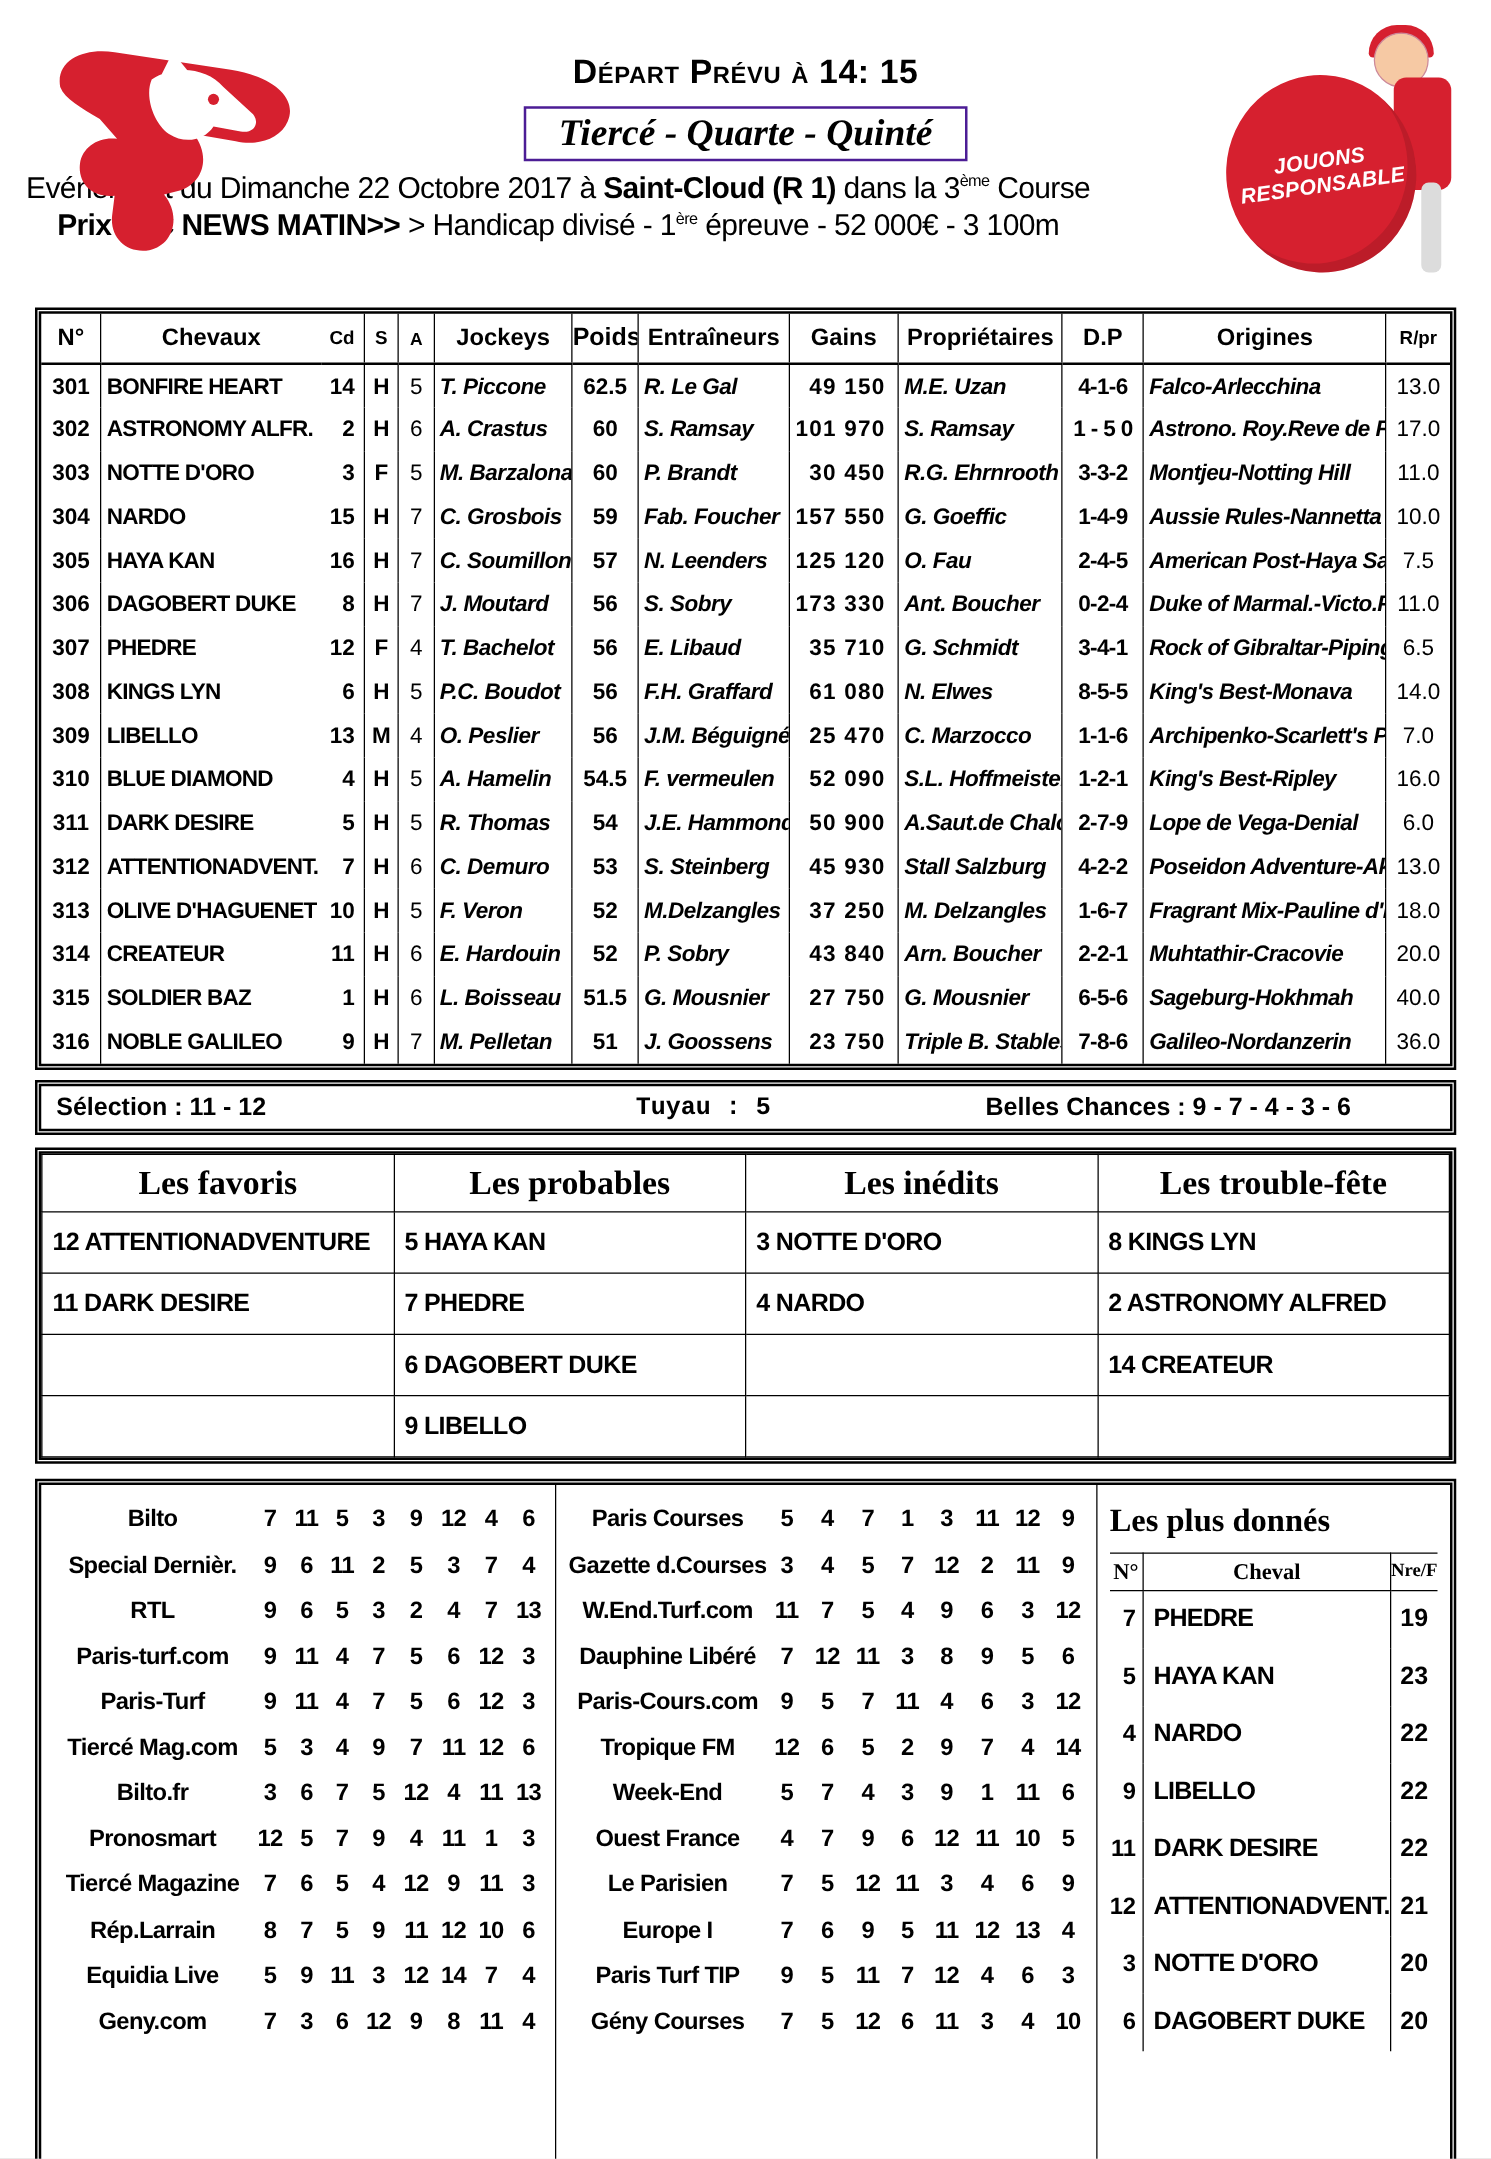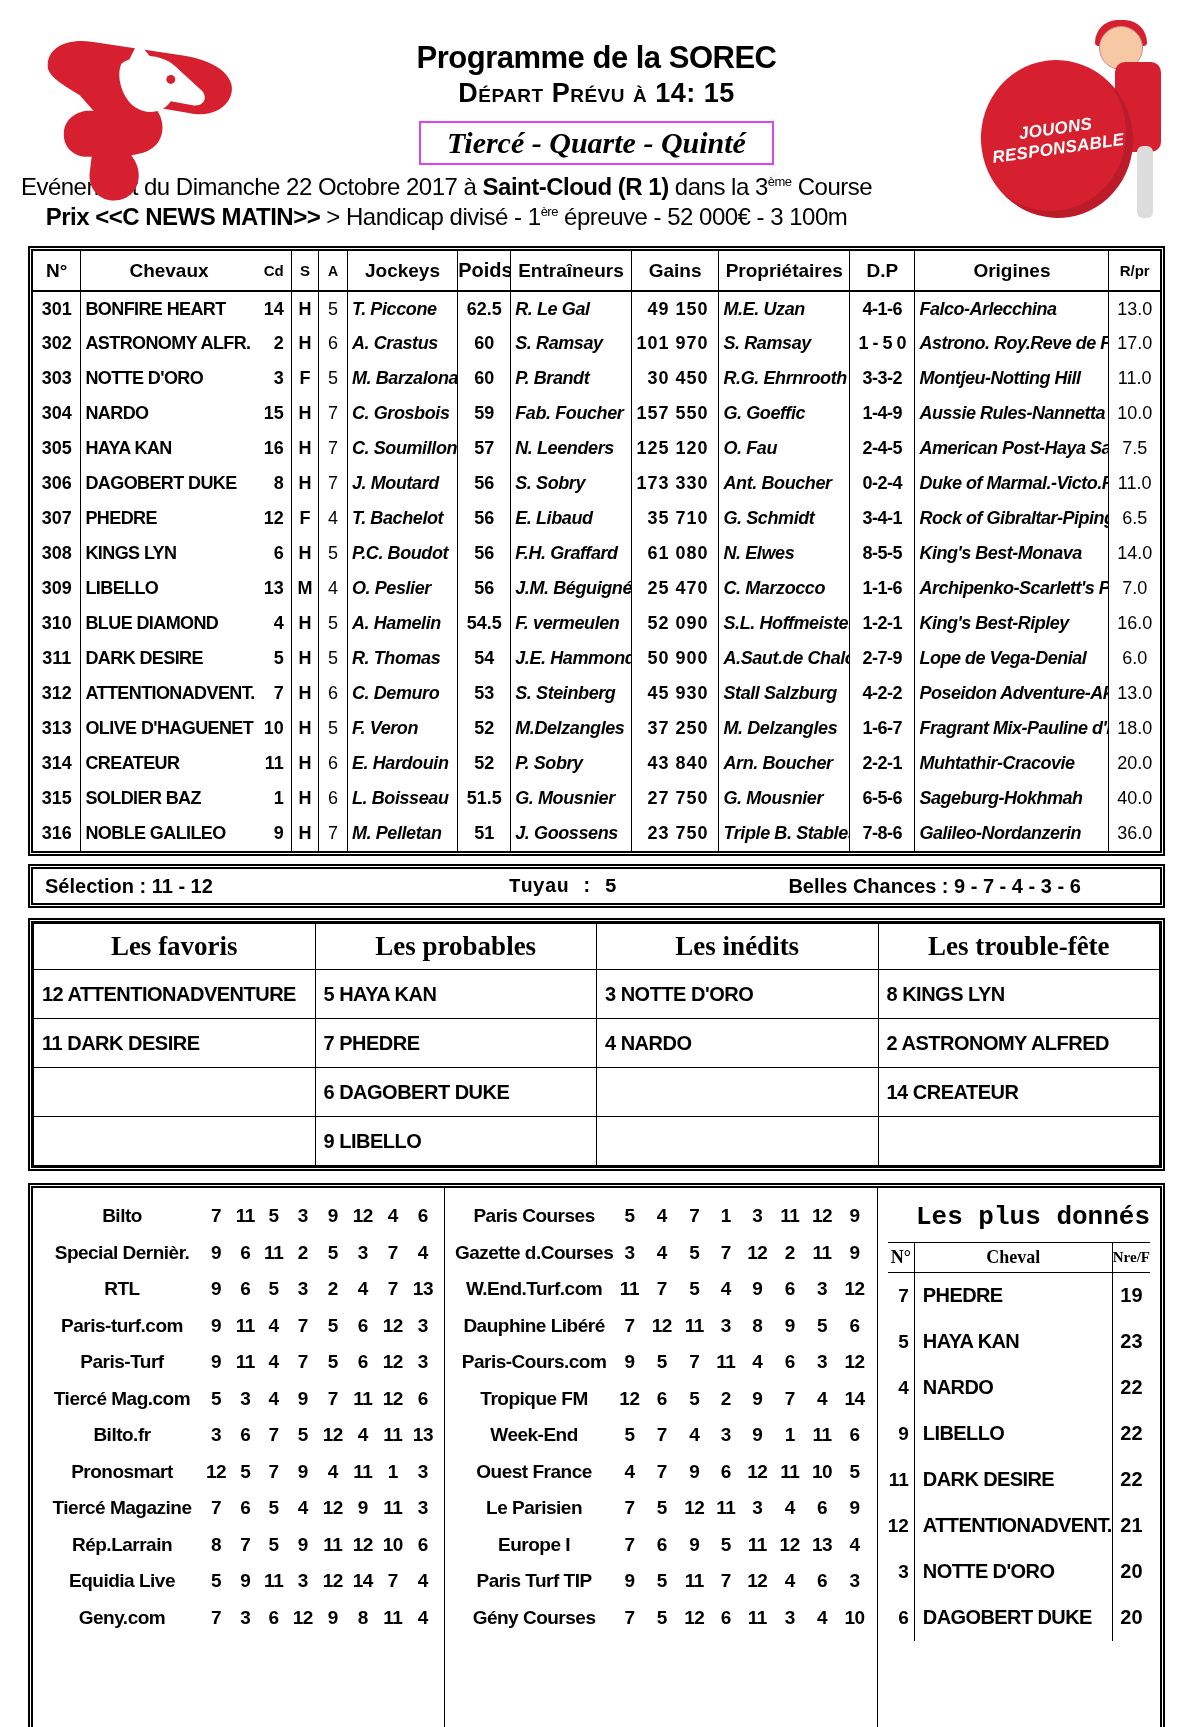--- a/index.html
+++ b/index.html
@@ -20,21 +20,21 @@
   }
   .mascot .ball span { color:#fff; font-style:italic; font-weight:bold; font-size:17px; letter-spacing:.3px; }
   .jockey-head { position:absolute; right:28px; top:0; width:44px; height:44px; border-radius:50%; background:#f6c9a4; border:1px solid #c89; }
   .jockey-cap { position:absolute; right:24px; top:-6px; width:52px; height:26px; border-radius:26px 26px 4px 4px; background:#d6202f; }
   .jockey-body { position:absolute; right:10px; top:36px; width:46px; height:90px; background:#d6202f; border-radius:10px; }
   .jockey-leg { position:absolute; right:18px; top:120px; width:16px; height:72px; background:#dcdcdc; border-radius:6px; }
   .hdr-center { width:520px; margin:0 auto; padding-top:40px; text-align:center; }
   .hdr-title { font-size:31px; font-weight:bold; letter-spacing:-0.5px; }
   .hdr-sub { font-size:27px; font-weight:bold; font-variant:small-caps; margin-top:2px; letter-spacing:0.5px; }
   .bet-box {
-    display:inline-block; margin-top:12px; border:2px solid #d946ef; padding:3px 26px;
+    display:inline-block; margin-top:12px; border:2px solid #4c1d95; padding:3px 26px;
     font-family:"Liberation Serif", serif; font-style:italic; font-weight:bold; font-size:30px;
   }
   .event { width:calc(100% - 300px); text-align:center; margin-top:8px; }
   .event .l1 { font-size:24px; letter-spacing:-0.5px; }
   .event .l2 { font-size:24px; letter-spacing:-0.5px; margin-top:2px; }
   .event b { font-weight:bold; }
   sup { font-size:13px; }
   
   .dbox { border:5px double #000; margin:0 28px; background:#fff; }
   
@@ -68,21 +68,21 @@
   
   .press { display:flex; margin-top:12px; height:572px; }
   .press-col { padding:10px 6px 6px 10px; }
   .press-col.left { width:413px; border-right:1px solid #000; }
   .press-col.mid { width:434px; border-right:1px solid #000; }
   .press-col.right { flex:1; padding:6px 10px; }
   .picks { width:100%; border-collapse:collapse; }
   .picks td { height:36.5px; font-size:19px; font-weight:bold; letter-spacing:-0.5px; }
   .picks td.pname { width:158px; text-align:center; white-space:nowrap; overflow:hidden; }
   .picks td.pnum { text-align:center; }
-  .plus-title { text-align:right; font-family:Liberation Mono, monospace; font-weight:bold; font-size:26px; margin:8px 0 10px; }
+  .plus-title { text-align:left; font-family:Liberation Serif, serif; font-weight:bold; font-size:26px; margin:8px 0 10px; }
   .plus { width:100%; border-collapse:collapse; }
   .plus th { font-family:"Liberation Serif", serif; font-size:18px; font-weight:bold; border:1px solid #000; height:30px; }
   .plus td { border-left:1px solid #000; border-right:1px solid #000; height:46px; font-weight:bold; }
   .plus td.n { width:36px; text-align:right; padding-right:5px; font-size:19px; }
   .plus td.ch { padding-left:8px; font-size:20px; letter-spacing:-0.6px; white-space:nowrap; }
   .plus td.f { width:48px; text-align:center; font-size:20px; }
   .plus tr td:first-child, .plus tr th:first-child { border-left:none; }
   .plus tr td:last-child, .plus tr th:last-child { border-right:none; }
 </style>
 </head>
@@ -94,21 +94,20 @@
     <div class="logo">
       <svg width="238" height="180" viewBox="0 0 240 182">
         <path fill="#d6202f" d="M14 40 C10 18 34 8 58 12 L152 26 C188 32 206 50 198 68 C192 82 174 88 156 84 L122 78 C136 96 130 118 110 124 L98 127 C112 144 106 168 86 172 C68 175 54 162 56 144 L58 128 C40 130 28 118 30 102 C32 88 46 80 60 82 L46 66 C30 56 18 50 14 40 Z"></path>
         <path fill="#fff" d="M88 34 C106 22 132 24 146 40 L170 62 C176 70 170 78 160 76 L138 72 C130 84 114 86 102 78 C90 70 82 48 88 34 Z"></path>
         <path fill="#fff" d="M96 30 L105 12 L118 28 Z"></path>
         <circle cx="138" cy="50" r="4.5" fill="#d6202f"></circle>
       </svg>
     </div>
 
     <div class="hdr-center">
-      <div class="hdr-title">Programme de la SOREC</div>
       <div class="hdr-sub">Départ Prévu à 14: 15</div>
       <div class="bet-box">Tiercé - Quarte - Quinté</div>
     </div>
 
     <div class="mascot">
       <div class="jockey-cap"></div>
       <div class="jockey-head"></div>
       <div class="jockey-body"></div>
       <div class="jockey-leg"></div>
       <div class="ball">

